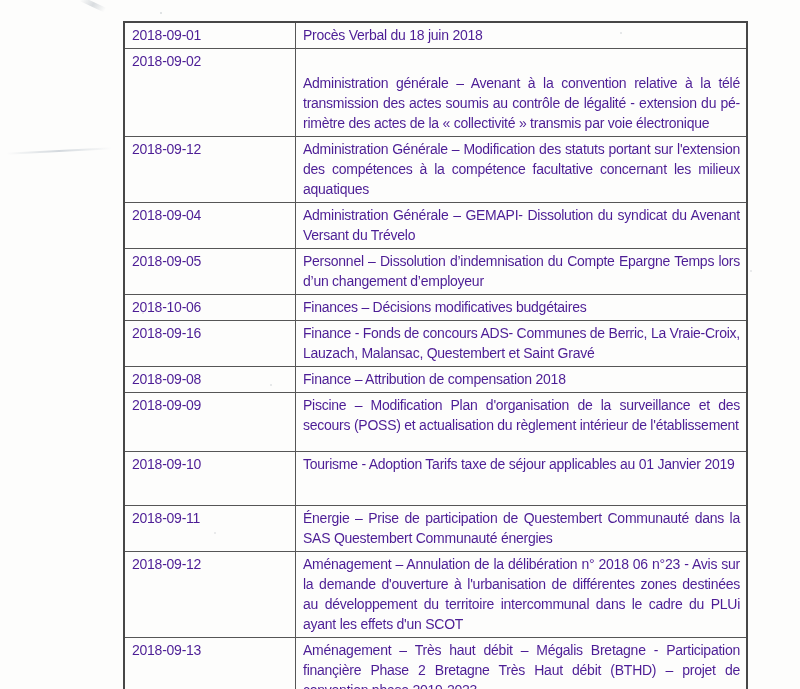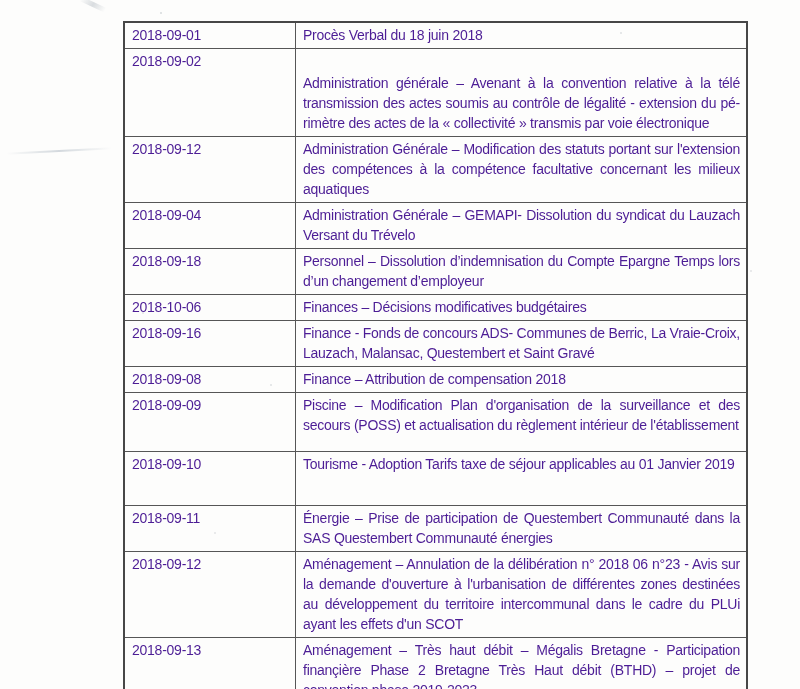--- a/index.html
+++ b/index.html
@@ -100,24 +100,24 @@
       <tr style="height:69px">
         <td class="date">2018-09-02</td>
         <td class="desc gap-top">Administration générale – Avenant à la convention relative à la télé transmission des actes soumis au contrôle de légalité - extension du pé-rimètre des actes de la « collectivité » transmis par voie électronique</td>
       </tr>
       <tr style="height:62px">
         <td class="date">2018-09-12</td>
         <td class="desc">Administration Générale – Modification des statuts portant sur l'extension des compétences à la compétence facultative concernant les milieux aquatiques</td>
       </tr>
       <tr style="height:41px">
         <td class="date">2018-09-04</td>
-        <td class="desc">Administration Générale – GEMAPI- Dissolution du syndicat du Lauzach Versant du Trévelo</td>
+        <td class="desc">Administration Générale – GEMAPI- Dissolution du syndicat du Avenant Versant du Trévelo</td>
       </tr>
       <tr style="height:42px">
-        <td class="date">2018-09-18</td>
+        <td class="date">2018-09-05</td>
         <td class="desc">Personnel – Dissolution d’indemnisation du Compte Epargne Temps lors d’un changement d’employeur</td>
       </tr>
       <tr style="height:24px">
         <td class="date">2018-10-06</td>
         <td class="desc">Finances – Décisions modificatives budgétaires</td>
       </tr>
       <tr style="height:43px">
         <td class="date">2018-09-16</td>
         <td class="desc">Finance - Fonds de concours ADS- Communes de Berric, La Vraie-Croix, Lauzach, Malansac, Questembert et Saint Gravé</td>
       </tr>

